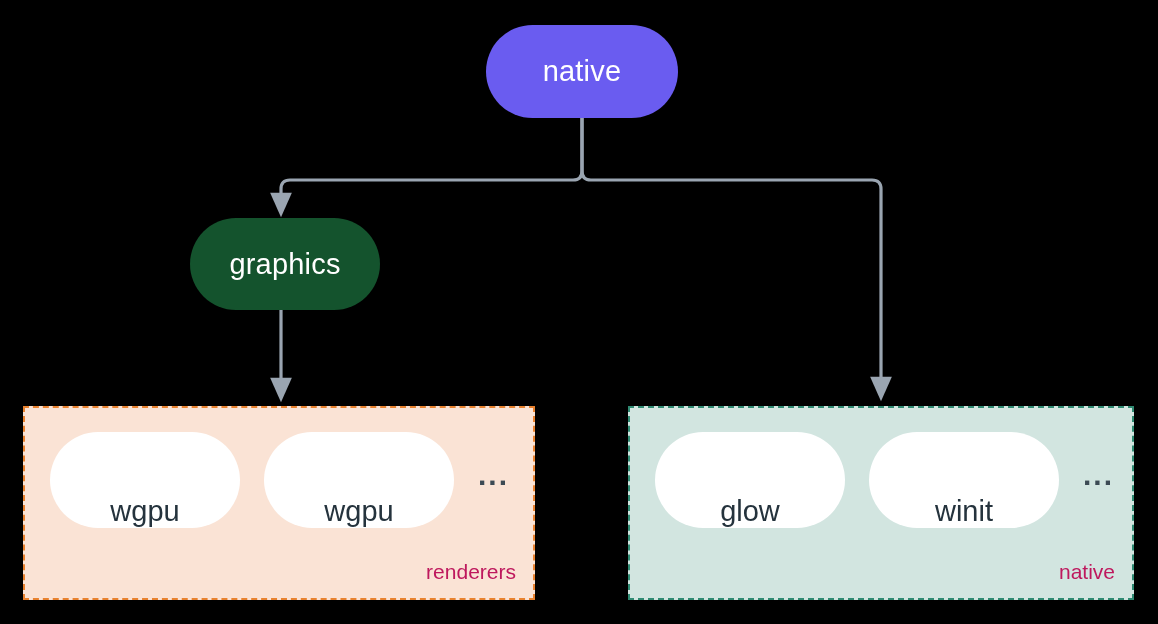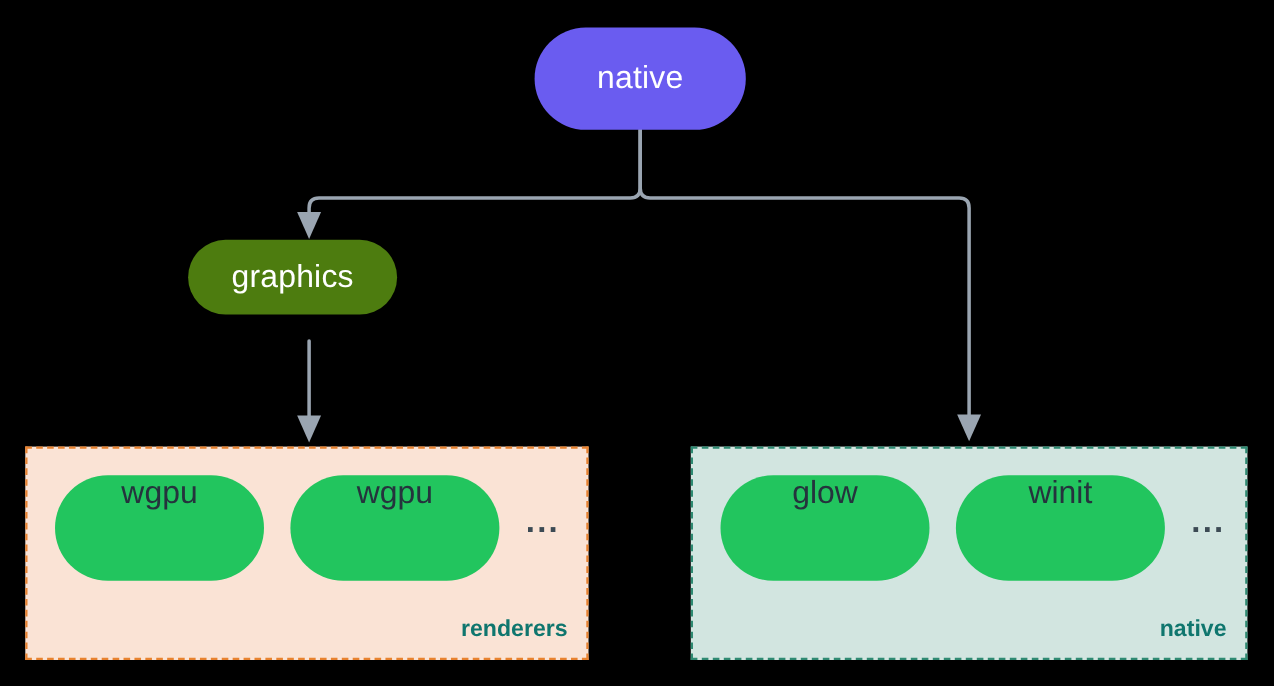--- a/index.html
+++ b/index.html
@@ -33,23 +33,23 @@
     letter-spacing: 0.2px;
     white-space: nowrap;
   }
   #node-native {
     left: 486px; top: 25px;
     width: 192px; height: 93px;
     background: #6a5cf0;
     border-radius: 47px;
   }
   #node-graphics {
-    left: 171px; top: 218px;
-    width: 190px; height: 68px;
-    background: #4d7c0f;
+    left: 190px; top: 218px;
+    width: 190px; height: 92px;
+    background: #14532d;
     border-radius: 46px;
   }
   .group {
     position: absolute;
     box-sizing: border-box;
   }
   #group-renderers {
     left: 23px; top: 406px;
     width: 512px; height: 194px;
     background: #fae3d5;
@@ -65,43 +65,42 @@
     position: absolute;
     left: 0; top: 24px;
     display: flex;
     align-items: center;
     gap: 24px;
   }
   #group-renderers .group-items { padding-left: 25px; }
   #group-shells .group-items { padding-left: 25px; }
   .leaf {
     display: flex;
-    align-items: flex-start;
+    align-items: flex-end;
     justify-content: center;
     width: 190px; height: 96px;
-    background: #22c55e;
+    background: #ffffff;
     border-radius: 48px;
     color: #25333d;
     font-size: 29px;
     white-space: nowrap;
   }
   .ellipsis {
     color: #3c4a54;
     font-size: 30px;
     font-weight: 700;
     letter-spacing: 2px;
     padding-bottom: 10px;
   }
   .group-label {
     position: absolute;
     right: 17px; bottom: 14px;
-    color: #0f766e;
+    color: #be185d;
     font-size: 21px;
     white-space: nowrap;
-    font-weight: bold;
   }
 </style>
 </head>
 <body>
 
 <div id="canvas">
 
   <svg class="edges" viewBox="0 0 1158 624" width="1158" height="624">
     <defs>
       <marker id="arrow" markerWidth="9" markerHeight="9" refX="4.2" refY="4" orient="auto" markerUnits="strokeWidth">

